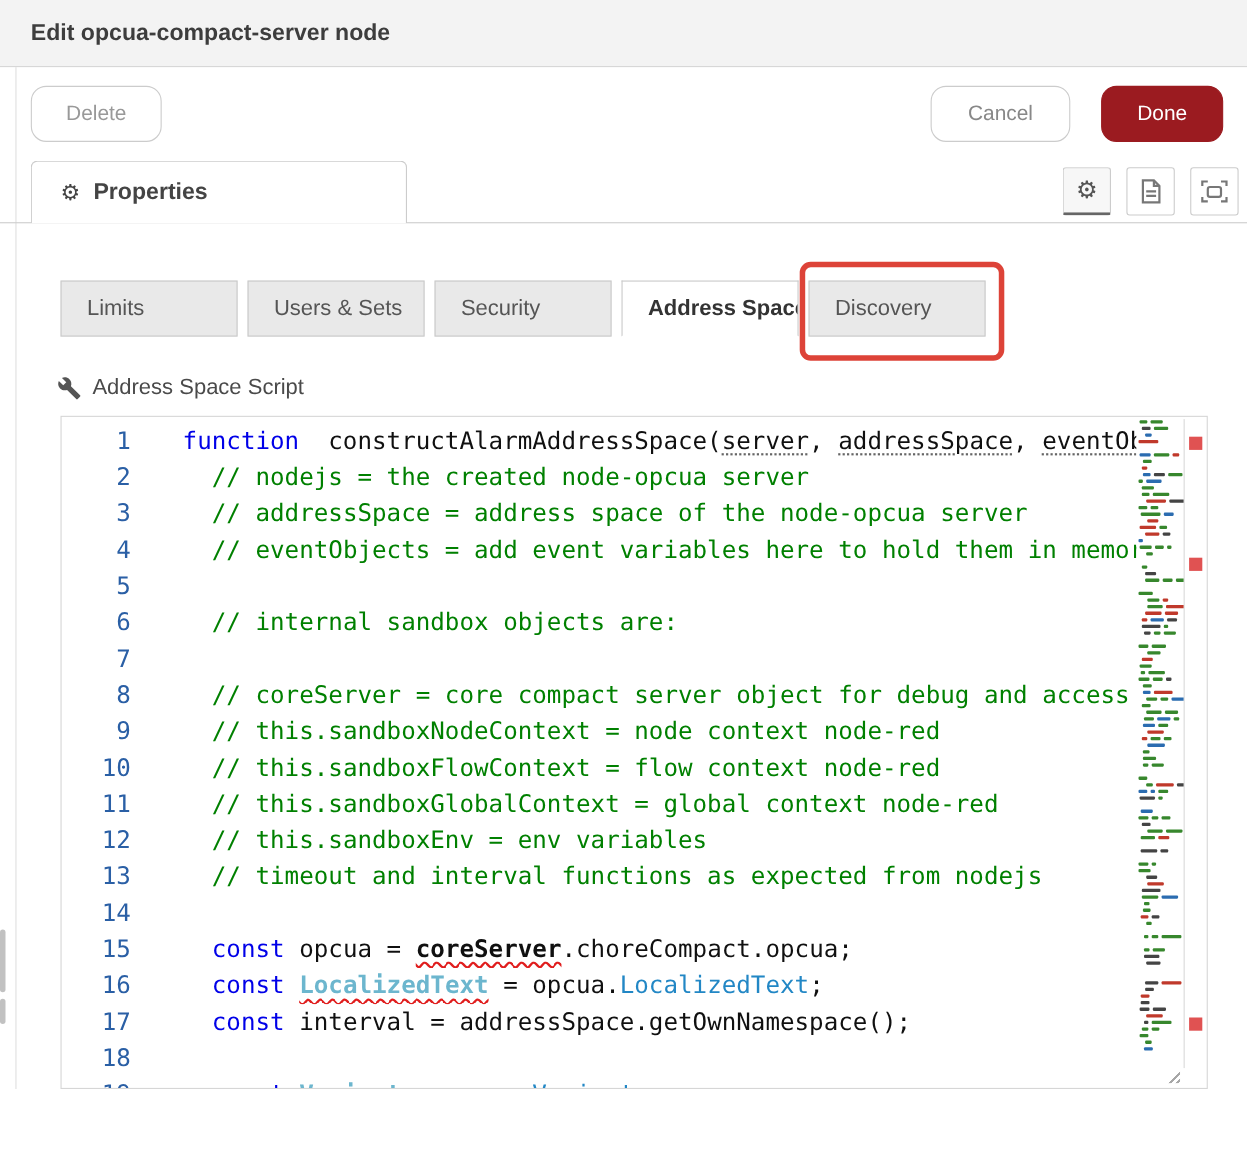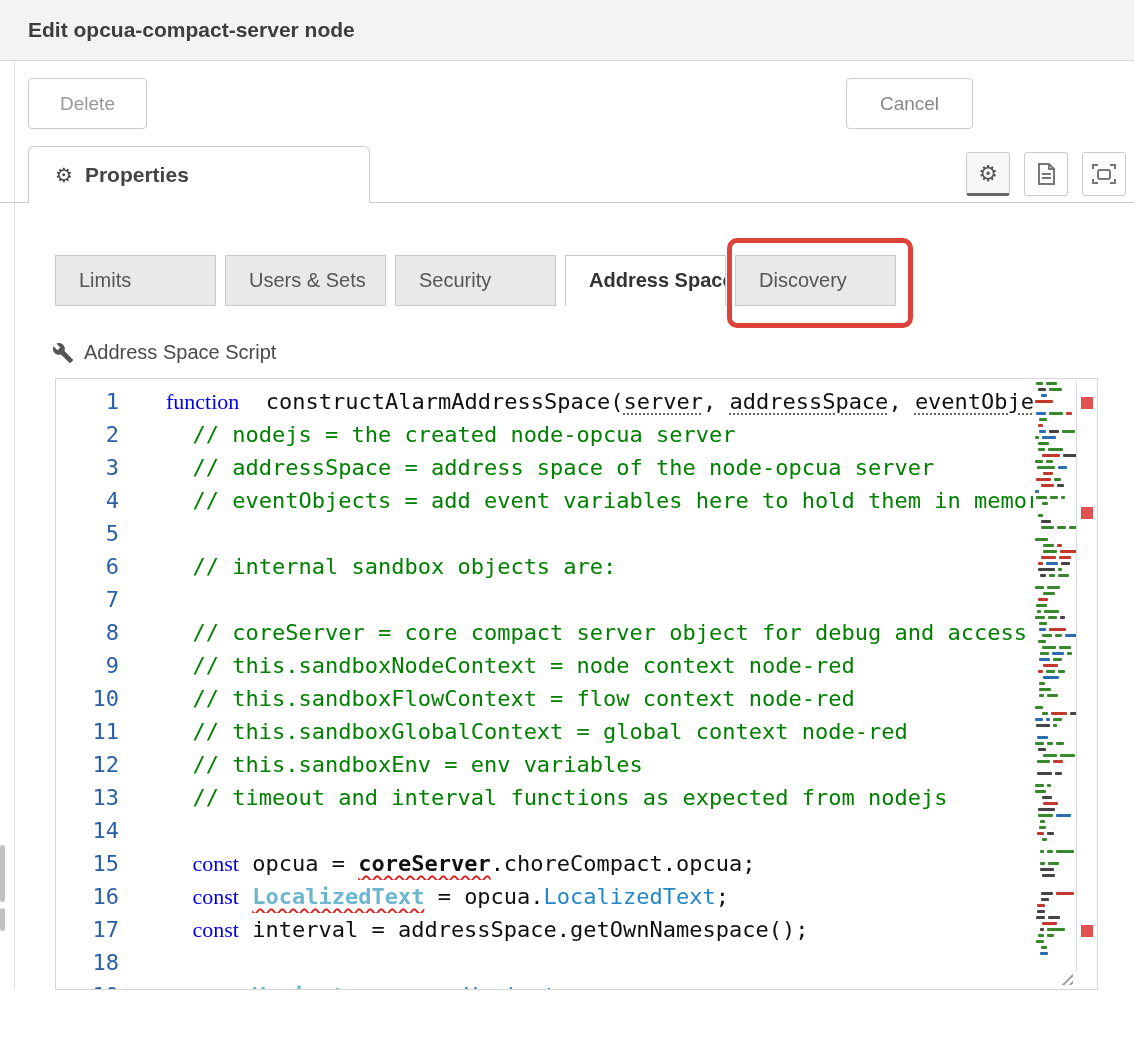--- a/index.html
+++ b/index.html
@@ -15,21 +15,21 @@
   .dlg-header{position:absolute;left:0;top:0;width:1134px;height:61px;background:#f3f3f3;border-bottom:1px solid #d7d7d7;display:flex;align-items:center;}
   .dlg-title{margin-left:28px;font-size:21px;font-weight:bold;color:#3d3d3d;}
 
   
   .tray-edge{position:absolute;left:14px;top:61px;width:1px;height:929px;background:#e0e0e0;}
   .pg-scroll{position:absolute;left:0;background:#c1c1c1;border-radius:3px;width:5px;}
   .pg-scroll.a{top:845px;height:57px;}
   .pg-scroll.b{top:908px;height:23px;}
 
   
-  .btn{position:absolute;top:78px;height:51px;border-radius:4px;font-size:19px;display:flex;align-items:center;justify-content:center;cursor:pointer;background:#fff;border:1px solid #ccc;color:#999;}
+  .btn{position:absolute;top:78px;height:51px;border-radius:14px;font-size:19px;display:flex;align-items:center;justify-content:center;cursor:pointer;background:#fff;border:1px solid #ccc;color:#999;}
   .btn-delete{left:28px;width:119px;}
   .btn-cancel{left:846px;width:127px;color:#888;}
   .btn-done{left:1001px;width:111px;background:var(--accent-red);border:1px solid var(--accent-red);color:#fff;}
 
   
   .tray-line{position:absolute;left:0;top:202px;width:1134px;height:1px;background:#ccc;}
   .prop-tab{position:absolute;left:28px;top:146px;width:342px;height:57px;background:#fff;border:1px solid #ccc;border-bottom:none;border-radius:6px 6px 0 0;display:flex;align-items:center;padding-left:26px;gap:12px;z-index:2;}
   .prop-tab .gear{font-family:"DejaVu Sans",sans-serif;font-size:20px;color:#444;}
   .prop-tab .lbl{font-size:21px;font-weight:bold;color:#444;}
 
@@ -51,21 +51,21 @@
   
   .section-label{position:absolute;left:52px;top:341px;display:flex;align-items:center;gap:10px;}
   .section-label .txt{font-size:20px;color:#4a4a4a;}
 
   
   .editor{position:absolute;left:55px;top:378px;width:1043px;height:612px;border:1px solid #d6d6d6;background:#fff;overflow:hidden;font-family:"DejaVu Sans Mono",monospace;font-size:22px;}
   .lines{position:absolute;left:0;right:64px;top:6px;}
   .row{display:flex;height:33px;line-height:33px;}
   .gutter{flex:none;width:110px;text-align:right;padding-right:47px;color:#2a5fa5;}
   .code{flex:1;white-space:pre;overflow:hidden;color:#101010;}
-  .code .kw{color:#0000e8;font-family:Liberation Serif, serif;}
+  .code .kw{color:#0000e8;}
   .code .cm{color:#008000;}
   .code .cls{color:#6cb6ce;}
   .code .blue{color:#2287c5;}
   .code .param{text-decoration:underline dotted #666;text-decoration-thickness:2px;text-underline-offset:4px;}
   .code .err{text-decoration:underline wavy #e01e1e;text-decoration-thickness:2px;text-underline-offset:4px;font-weight:bold;}
 
   
   .minimap{position:absolute;right:20px;top:2px;width:44px;height:590px;border-right:1px solid #d9d9d9;overflow:hidden;cursor:pointer;}
   .mm-row{position:relative;height:6px;}
   .mm-row span{position:absolute;top:1px;height:3px;border-radius:1px;}
@@ -87,20 +87,21 @@
   <div class="dlg-header">
     <div class="dlg-title">Edit opcua-compact-server node</div>
   </div>
 
   <div class="tray-edge"></div>
   <div class="pg-scroll a"></div>
   <div class="pg-scroll b"></div>
 
   <button class="btn btn-delete">Delete</button>
   <button class="btn btn-cancel">Cancel</button>
+  <button class="btn btn-done">Done</button>
 
   <div class="tray-line"></div>
   <div class="prop-tab">
     <span class="gear">⚙</span>
     <span class="lbl">Properties</span>
   </div>
 
   <div class="icon-btn gear-btn">
     <span class="gear">⚙</span>
   </div>

